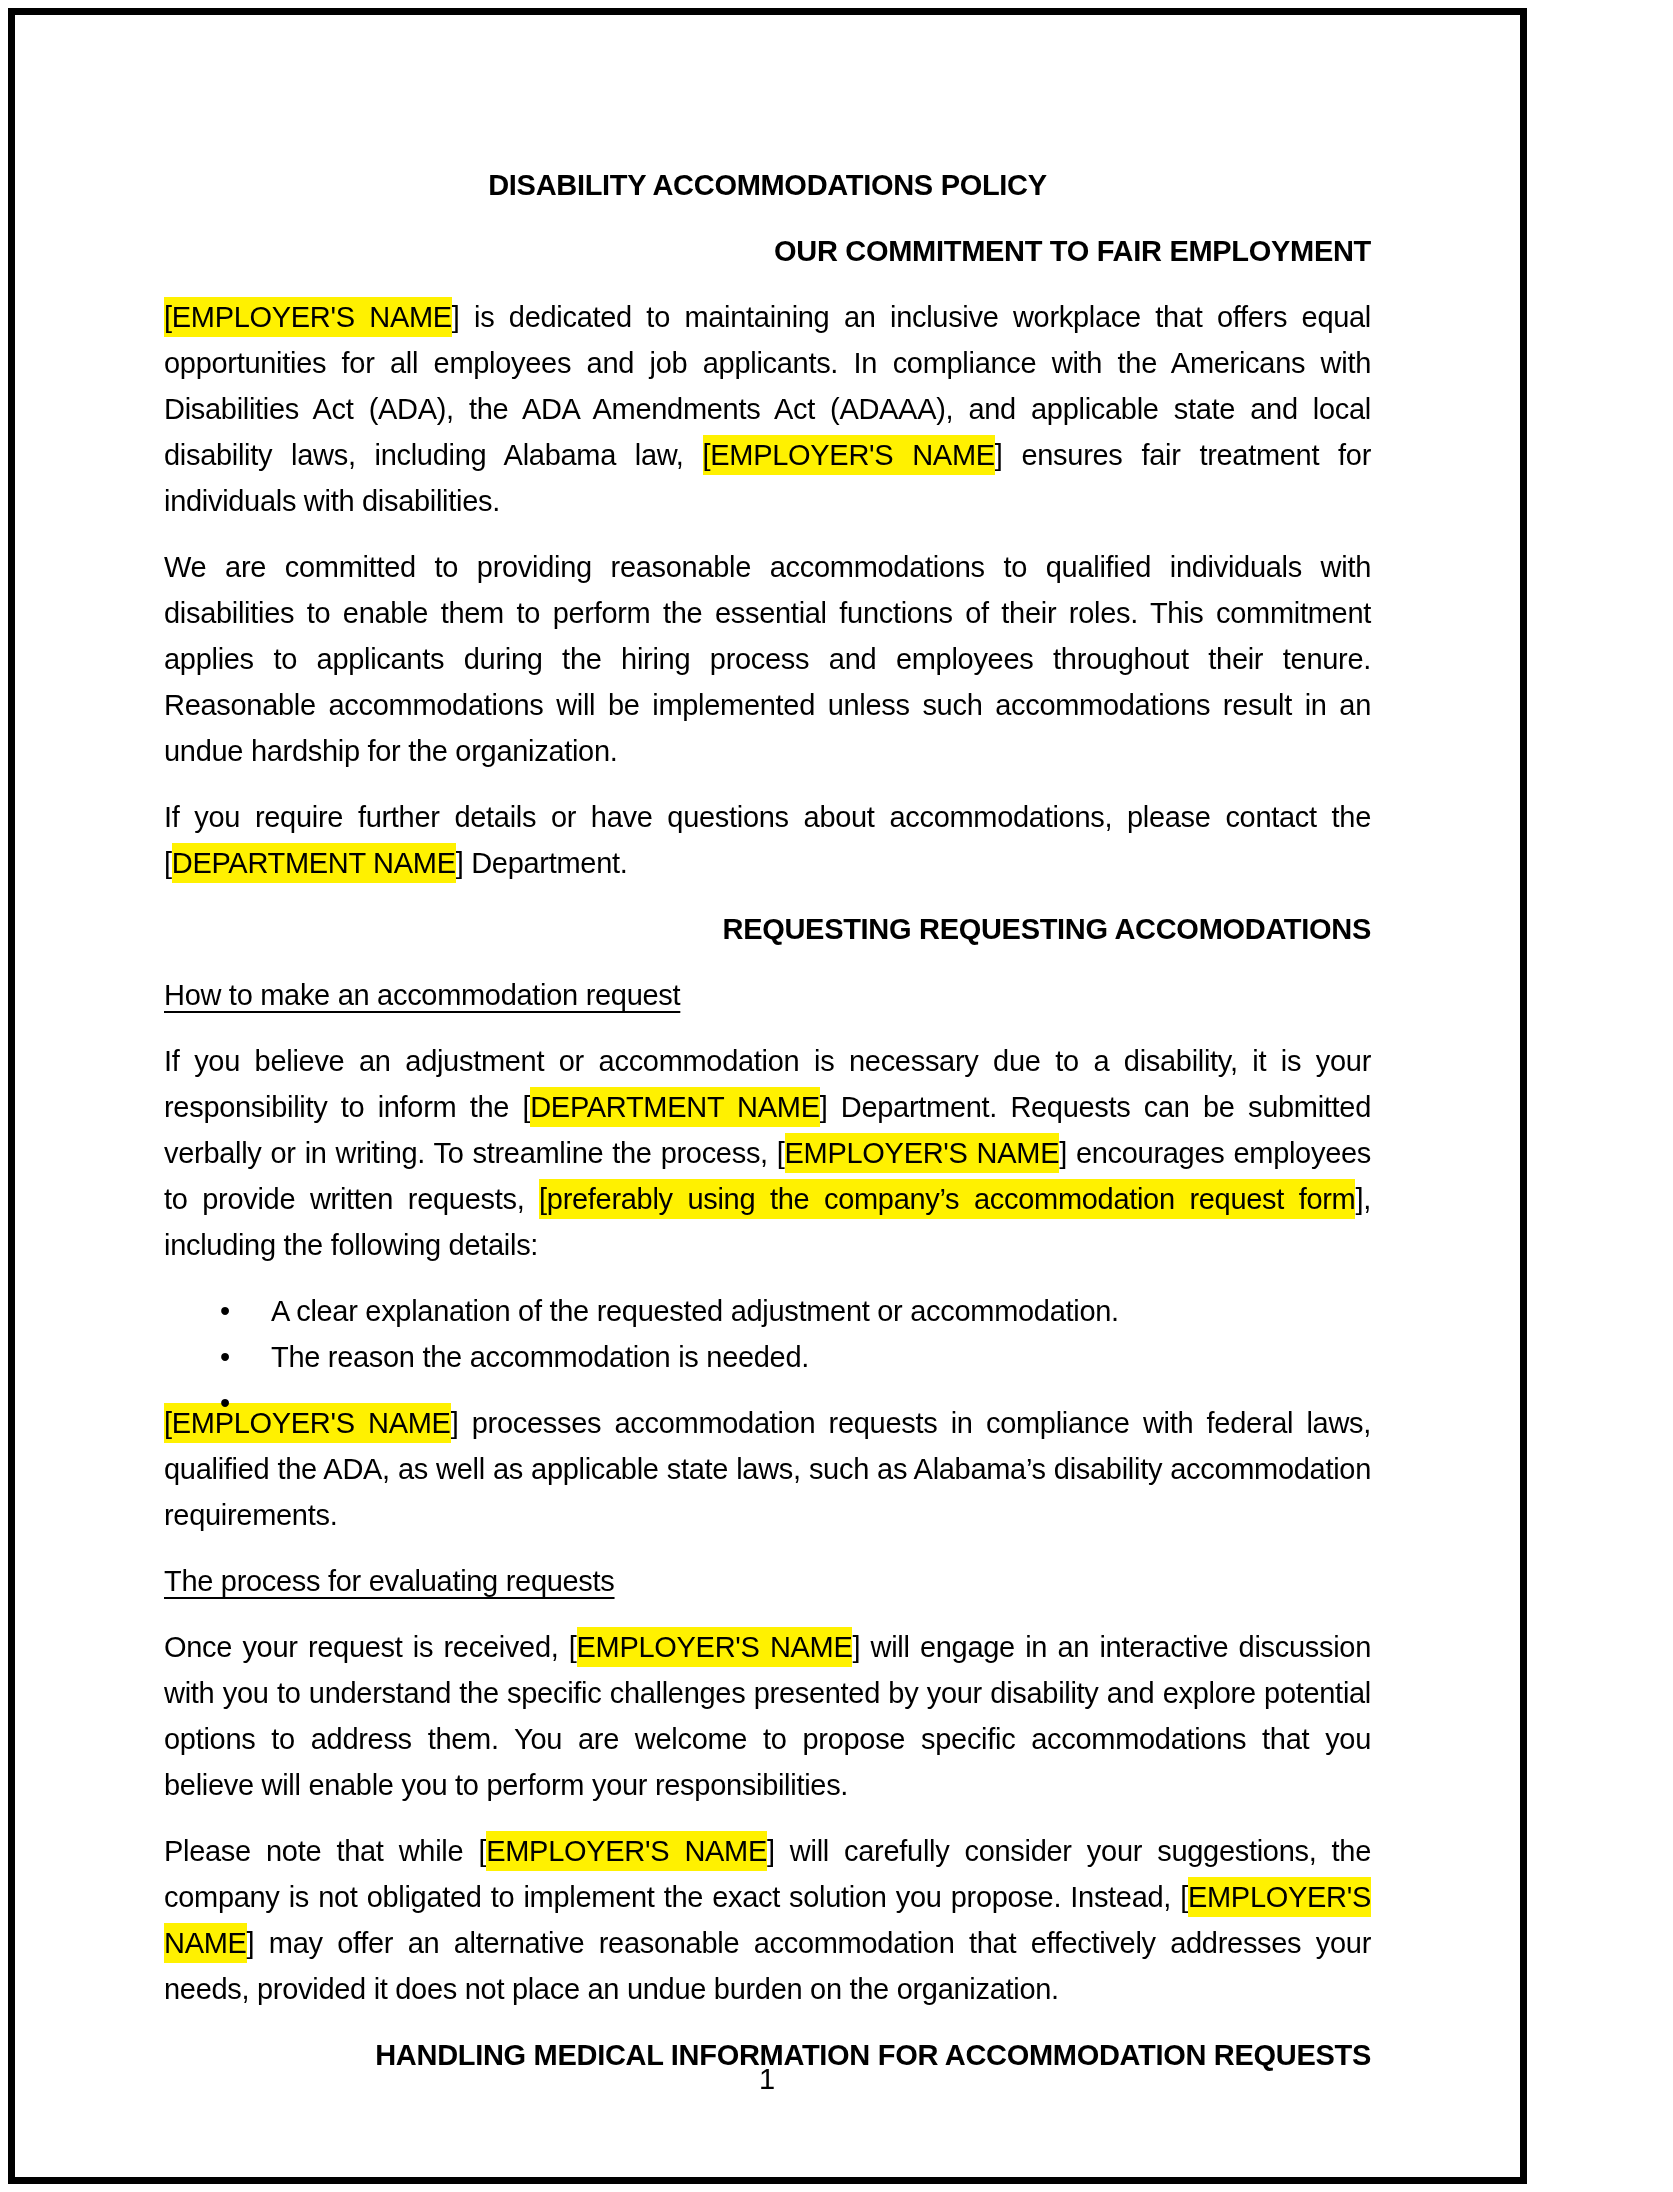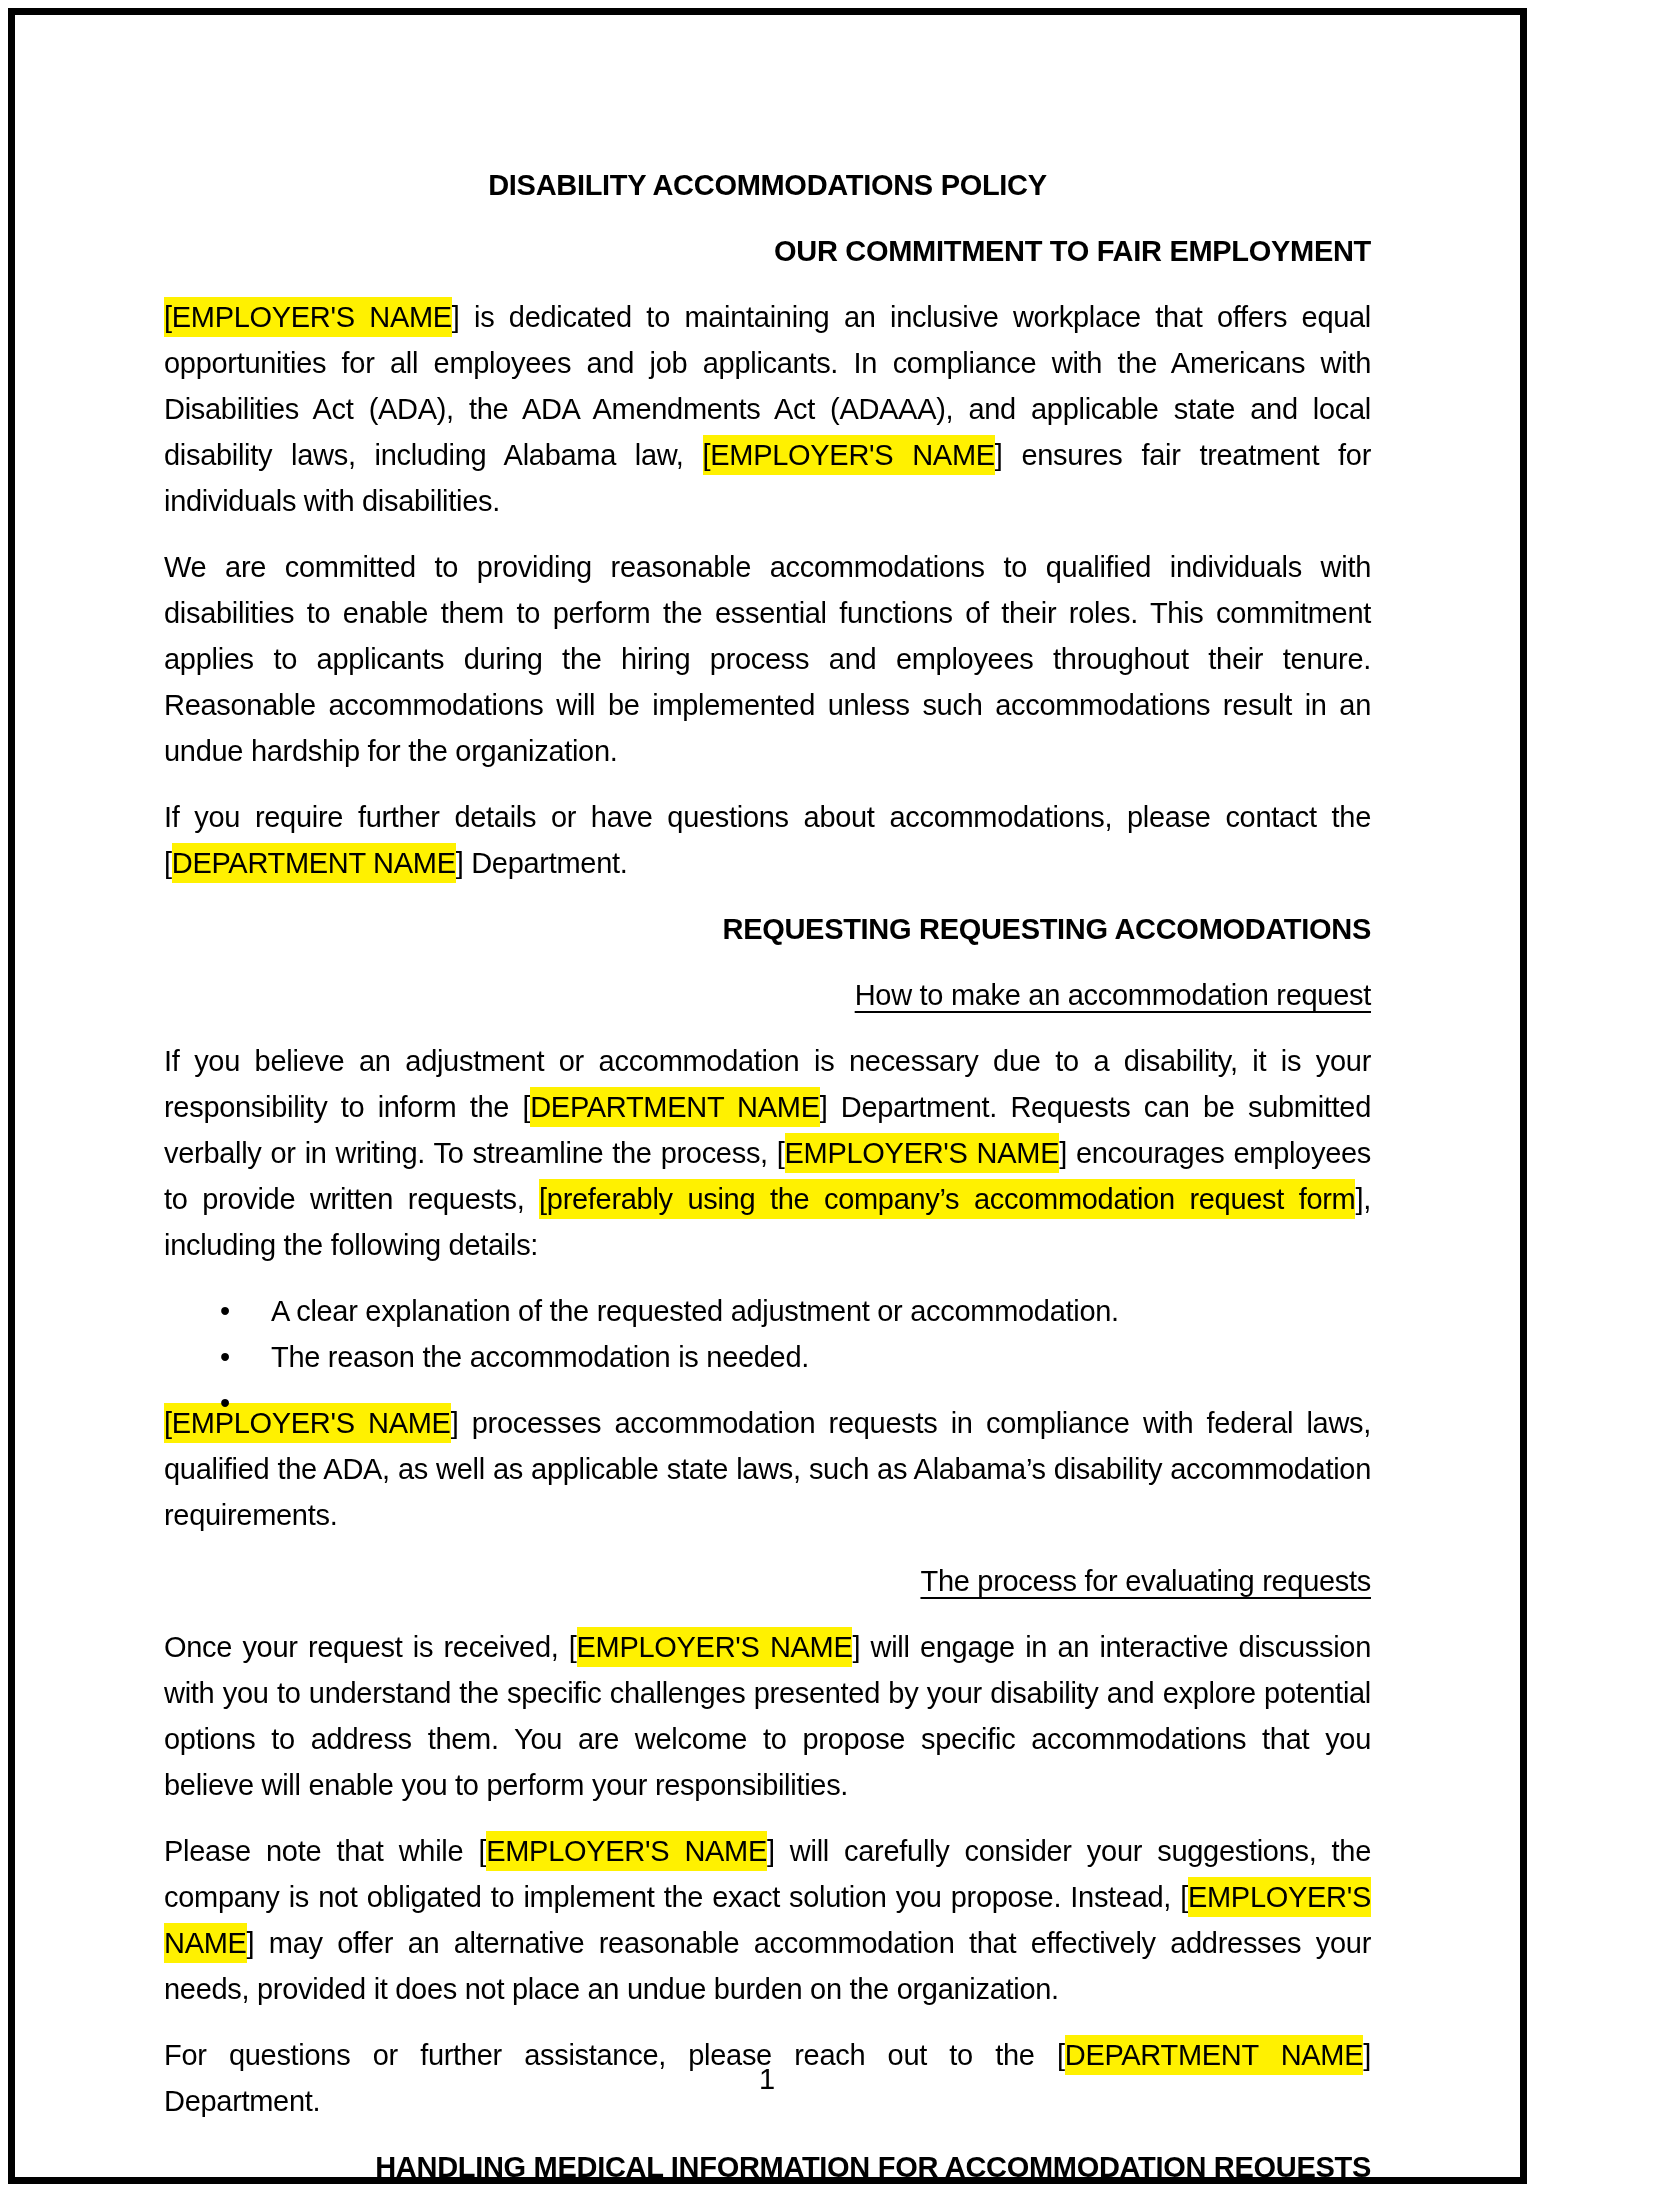--- a/index.html
+++ b/index.html
@@ -28,21 +28,20 @@
     line-height: 46px;
     letter-spacing: -0.3px;
   }
   .content > * { margin: 0 0 20px 0; }
   .title   { text-align: center; font-weight: 700; }
   .heading { font-weight: 700; text-align: right; }
   .subheading {
     text-decoration: underline;
     text-decoration-thickness: 2.2px;
     text-underline-offset: 6.2px;
-    text-align: right;
   }
   p.para { text-align: justify; }
   .hl {
     background: var(--hl, #fff100);
     padding: 4.4px 0;
   }
   ul.bullets { list-style: none; padding: 0; }
   ul.bullets li { position: relative; padding-left: 107px; }
   ul.bullets li .marker {
     position: absolute;
@@ -74,18 +73,17 @@
       <p class="para"><span class="run">If you believe an adjustment or accommodation is necessary due to a disability, it is your responsibility to inform the [</span><span class="hl">DEPARTMENT NAME</span><span class="run">] Department. Requests can be submitted verbally or in writing. To streamline the process, [</span><span class="hl">EMPLOYER'S NAME</span><span class="run">] encourages employees to provide written requests, </span><span class="hl">[preferably using the company’s accommodation request form</span><span class="run">], including the following details:</span></p>
       <ul class="bullets">
         <li><span class="marker">•</span><span>A clear explanation of the requested adjustment or accommodation.</span></li>
         <li><span class="marker">•</span><span>The reason the accommodation is needed.</span></li>
         <li><span class="marker">•</span></li>
       </ul>
       <p class="para"><span class="hl">[EMPLOYER'S NAME</span><span class="run">] processes accommodation requests in compliance with federal laws, qualified the ADA, as well as applicable state laws, such as Alabama’s disability accommodation requirements.</span></p>
       <div class="subheading">The process for evaluating requests</div>
       <p class="para"><span class="run">Once your request is received, [</span><span class="hl">EMPLOYER'S NAME</span><span class="run">] will engage in an interactive discussion with you to understand the specific challenges presented by your disability and explore potential options to address them. You are welcome to propose specific accommodations that you believe will enable you to perform your responsibilities.</span></p>
       <p class="para"><span class="run">Please note that while [</span><span class="hl">EMPLOYER'S NAME</span><span class="run">] will carefully consider your suggestions, the company is not obligated to implement the exact solution you propose. Instead, [</span><span class="hl">EMPLOYER'S NAME</span><span class="run">] may offer an alternative reasonable accommodation that effectively addresses your needs, provided it does not place an undue burden on the organization.</span></p>
-      <p class="para"><span class="run">For questions or further assistance, please reach out to the [</span><span class="hl">DEPARTMENT NAME</span><span class="run">] Department.</span></p>
       <div class="heading">HANDLING MEDICAL INFORMATION FOR ACCOMMODATION REQUESTS</div>
     </div>
   <div class="pagenum">1</div>
 </div>
 
 
 </body></html>

